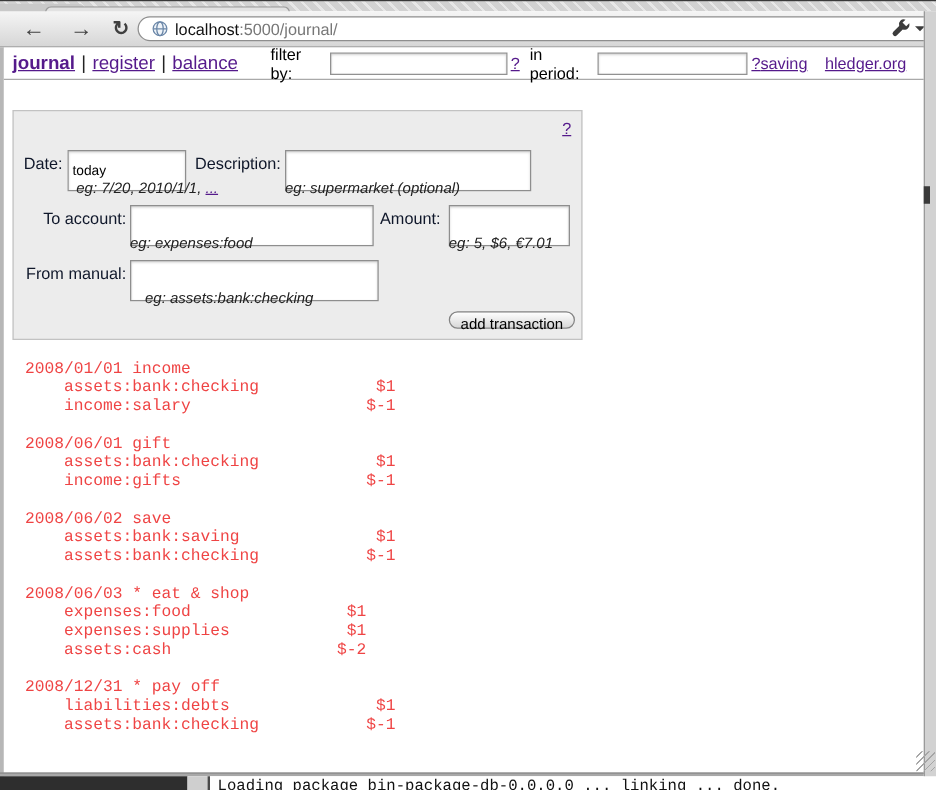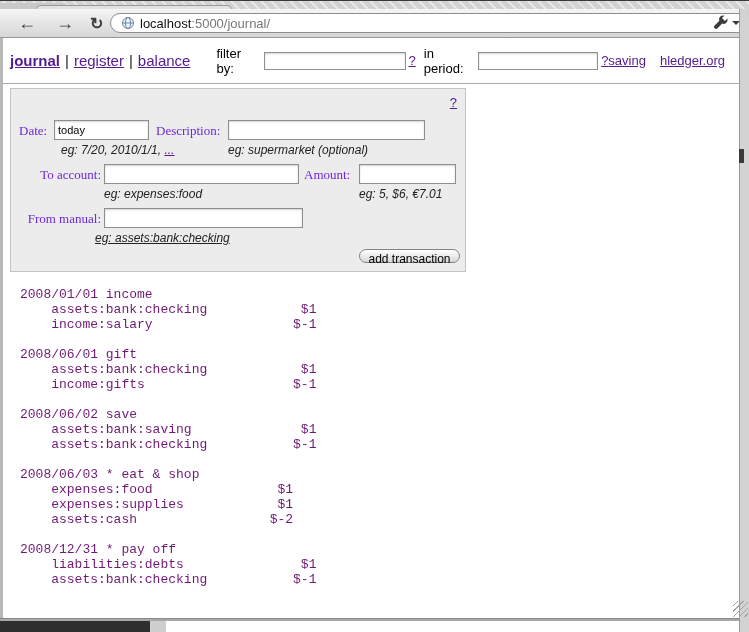--- a/index.html
+++ b/index.html
@@ -43,67 +43,67 @@
     background:repeating-linear-gradient(135deg,transparent 0 3px,#a5a5a5 3px 4px);}
 
   
   .behind-dark{position:absolute;left:0;top:621px;width:150px;height:11px;background:#2e2e2e;}
   .behind-gray{position:absolute;left:150px;top:621px;width:16px;height:11px;background:#cfcfcf;}
   .terminal{position:absolute;left:166px;top:621px;width:583px;height:11px;background:#fff;
     border-left:2px solid #4a4a4a;overflow:hidden;box-sizing:border-box;}
   .terminal pre{margin:1px 0 0 6px;font-family:"Liberation Mono",monospace;font-size:12.5px;line-height:14px;color:#111;}
 
   
-  .hnav{position:absolute;left:3px;top:38px;width:736px;height:46px;background:#fff;
+  .hnav{position:absolute;left:3px;top:38px;width:736px;height:26px;background:#fff;
     border-bottom:1px solid #a9a9a9;display:flex;align-items:center;box-sizing:border-box;
     padding-left:7px;font-size:13px;color:#000;}
   a.plink{color:var(--link-purple);text-decoration:underline;cursor:pointer;}
   .hnav .main-link{font-size:15px;}
   .hnav .current{font-weight:bold;}
   .hnav .sep{margin:0 5px;font-size:15px;color:#222;}
   .hnav .flabel{margin-left:26px;}
   .hnav .flabel2{margin-left:8px;}
   .hnav input{width:136px;height:16px;border:1px solid #919191;box-shadow:inset 0 1px 2px rgba(0,0,0,.18);
     margin-left:6px;font-size:12px;padding:0 2px;}
   .hnav input.period{width:114px;}
   .hnav .help{margin-left:3px;}
   .hnav .spacer{flex:1;}
   .hnav .rlink{margin-right:14px;}
 
   
   .addform{position:absolute;left:10px;top:88px;width:454px;height:182px;
     background:var(--form-bg);border:1px solid #c2c2c2;box-sizing:content-box;font-size:13px;}
   .addform .ftitle{position:absolute;left:8px;top:6px;font-size:14px;font-weight:bold;color:#000;}
   .addform .fhelp{position:absolute;right:8px;top:6px;}
-  .addform label{color:#6d28d9;font-family:Liberation Serif, serif;}
+  .addform label{color:#0f172a;}
   .f-date-label{position:absolute;left:8px;top:34px;}
   .f-date{position:absolute;left:43px;top:31px;width:95px;}
   .f-desc-label{position:absolute;left:145px;top:34px;text-align:right;}
   .f-desc{position:absolute;left:217px;top:31px;width:197px;}
   .f-to-label{position:absolute;left:8px;top:78px;width:82px;text-align:right;}
   .f-to{position:absolute;left:93px;top:75px;width:195px;}
   .f-amt-label{position:absolute;left:293px;top:78px;}
   .f-amt{position:absolute;left:348px;top:75px;width:97px;}
   .f-from-label{position:absolute;left:8px;top:122px;width:82px;text-align:right;}
   .f-from{position:absolute;left:93px;top:119px;width:199px;}
-  .addform input{height:20px;border:1px solid #8e8e8e;box-shadow:inset 0 1px 2px rgba(0,0,0,.18);
+  .addform input{height:33px;border:1px solid #8e8e8e;box-shadow:inset 0 1px 2px rgba(0,0,0,.18);
     font-size:11px;padding:1px 3px;box-sizing:border-box;background:#fff;}
   .hint{position:absolute;font-size:12px;font-style:italic;color:#222;white-space:nowrap;}
   .h-date{left:50px;top:54px;}
   .h-desc{left:217px;top:54px;}
   .h-to{left:93px;top:98px;}
   .h-amt{left:348px;top:98px;}
-  .h-from{left:84px;top:142px;text-decoration:underline;}
+  .h-from{left:105px;top:142px;}
   .submit-btn{position:absolute;left:348px;top:160px;width:101px;height:14px;
     background:linear-gradient(#fefefe,#d8d8d8);border:1px solid #838383;border-radius:10px;
     font-size:12px;font-family:"Liberation Sans",sans-serif;color:#000;line-height:16px;cursor:pointer;}
 
   
   .journal{position:absolute;left:20px;top:287px;margin:0;
-    font-family:"Liberation Mono",monospace;font-size:13px;line-height:15px;color:#701a75;white-space:pre;}
+    font-family:"Liberation Mono",monospace;font-size:13px;line-height:15px;color:#ef4444;white-space:pre;}
 </style>
 </head>
 <body>
 
 <div class="screen">
 
   <div class="titlebar">
     <div class="tab-back"></div>
     <div class="tab"></div>
   </div>
@@ -210,14 +210,17 @@
 </pre>
 
   <div class="edge-left"></div>
   <div class="edge-right"></div>
   <div class="scroll-thumb"></div>
   <div class="resize-grip"></div>
   <div class="win-bottom"></div>
 
   <div class="behind-dark"></div>
   <div class="behind-gray"></div>
+  <div class="terminal">
+    <pre>Loading package bin-package-db-0.0.0.0 ... linking ... done.</pre>
+  </div>
 
 </div>
 
 </body></html>

